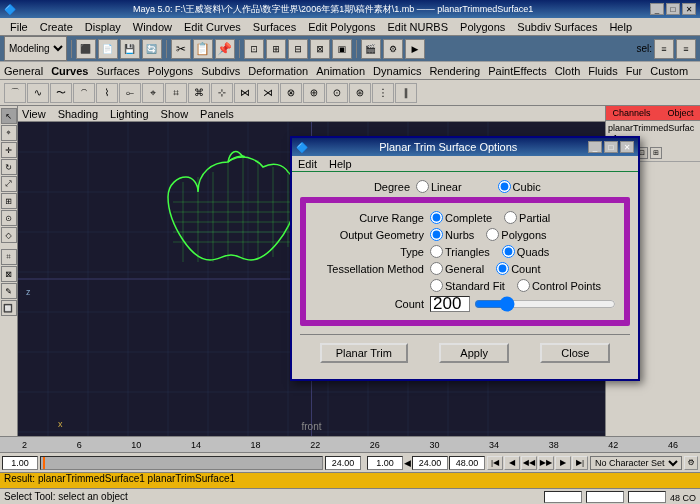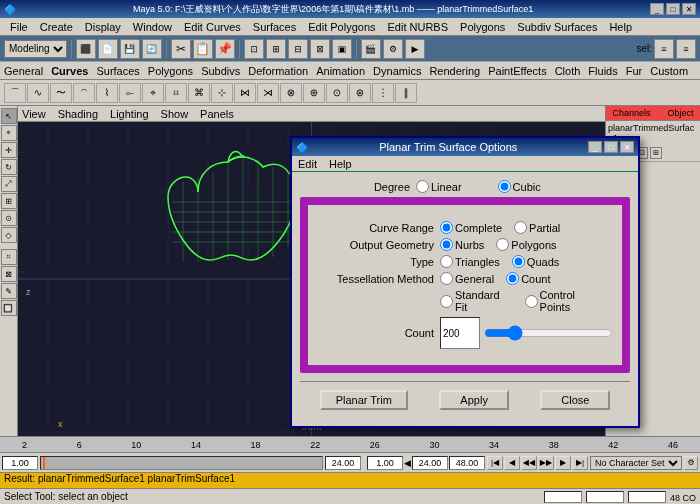--- a/index.html
+++ b/index.html
@@ -39,27 +39,27 @@
     .dialog-title-btns { display: flex; gap: 2px; }
     .dialog-btn-sm { width: 14px; height: 12px; background: #c0c0c0; border: 1px solid #888; display: flex; align-items: center; justify-content: center; font-size: 8px; cursor: pointer; }
     .dialog-menu { background: #d4d0c8; height: 16px; display: flex; align-items: center; padding: 0 6px; gap: 12px; font-size: 11px; border-bottom: 1px solid #15803d; }
     .dialog-content { padding: 8px; }
     .dialog-row { display: flex; align-items: center; margin-bottom: 4px; font-size: 11px; }
     .dialog-label { color: #000; text-align: right; min-width: 110px; margin-right: 6px; font-size: 11px; }
     .radio-group { display: flex; align-items: flex-end; gap: 8px; }
     .radio-option { display: flex; align-items: center; gap: 2px; cursor: pointer; }
     .radio-option input { margin: 0; }
     .count-row { display: flex; align-items: center; margin-top: 4px; font-size: 11px; }
-    .count-input { width: 40px; height: 32px; border: 1px inset #808080; background: white; font-size: 10px; padding: 0 2px; }
+    .count-input { width: 40px; height: 16px; border: 1px inset #808080; background: white; font-size: 17px; padding: 0 2px; }
     .count-slider { flex: 1; margin-left: 4px; height: 14px; }
     .dialog-footer { display: flex; justify-content: space-around; padding: 8px 4px; border-top: 1px solid #808080; margin-top: 8px; }
     .dialog-footer-btn { background: #d4d0c8; border: 2px outset #e0e0e0; padding: 2px 14px; font-size: 11px; cursor: pointer; min-width: 70px; text-align: center; }
 
     
-    .highlight-box { border: 8px solid #a21caf; border-radius: 2px; padding: 16px; margin: 4px 0; }
+    .highlight-box { border: 6px solid #a21caf; border-radius: 2px; padding: 8px; margin: 4px 0; }
 
     .full-layout { display: flex; flex-direction: column; height: 504px; }
     .top-bars { flex-shrink: 0; }
     .content-area { display: flex; flex: 1; overflow: hidden; }
     .viewport-wrapper { flex: 1; display: flex; flex-direction: column; }
     .bottom-bars { flex-shrink: 0; }
 
     .narrow-toolbar { height: 18px; display: flex; align-items: center; background: #d4d0c8; border-bottom: 1px solid #808080; padding: 0 4px; gap: 8px; font-size: 11px; }
   </style>
 </head>
@@ -85,21 +85,21 @@
     <span class="menu-item">Edit Curves</span>
     <span class="menu-item">Surfaces</span>
     <span class="menu-item">Edit Polygons</span>
     <span class="menu-item">Edit NURBS</span>
     <span class="menu-item">Polygons</span>
     <span class="menu-item">Subdiv Surfaces</span>
     <span class="menu-item">Help</span>
   </div>
 
   <div class="toolbar-row1 top-bars">
-    <select style="height:18px; font-size:10px; background:#d4d0c8;">
+    <select style="height:25px; font-size:10px; background:#d4d0c8;">
       <option>Modeling</option>
     </select>
     <div class="toolbar-sep"></div>
 
     <div class="toolbar-btn">⬛</div>
     <div class="toolbar-btn">📄</div>
     <div class="toolbar-btn">💾</div>
     <div class="toolbar-btn">🔄</div>
     <div class="toolbar-sep"></div>
     <div class="toolbar-btn" style="font-size:12px;">✂</div>

